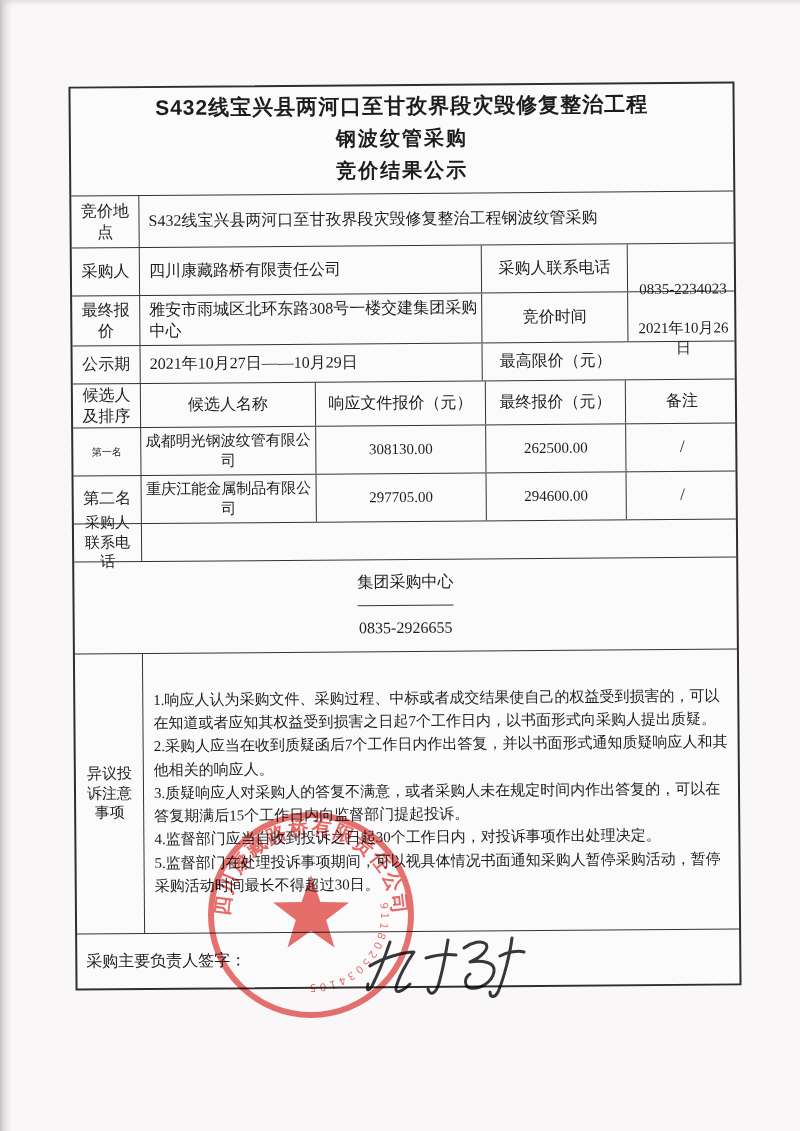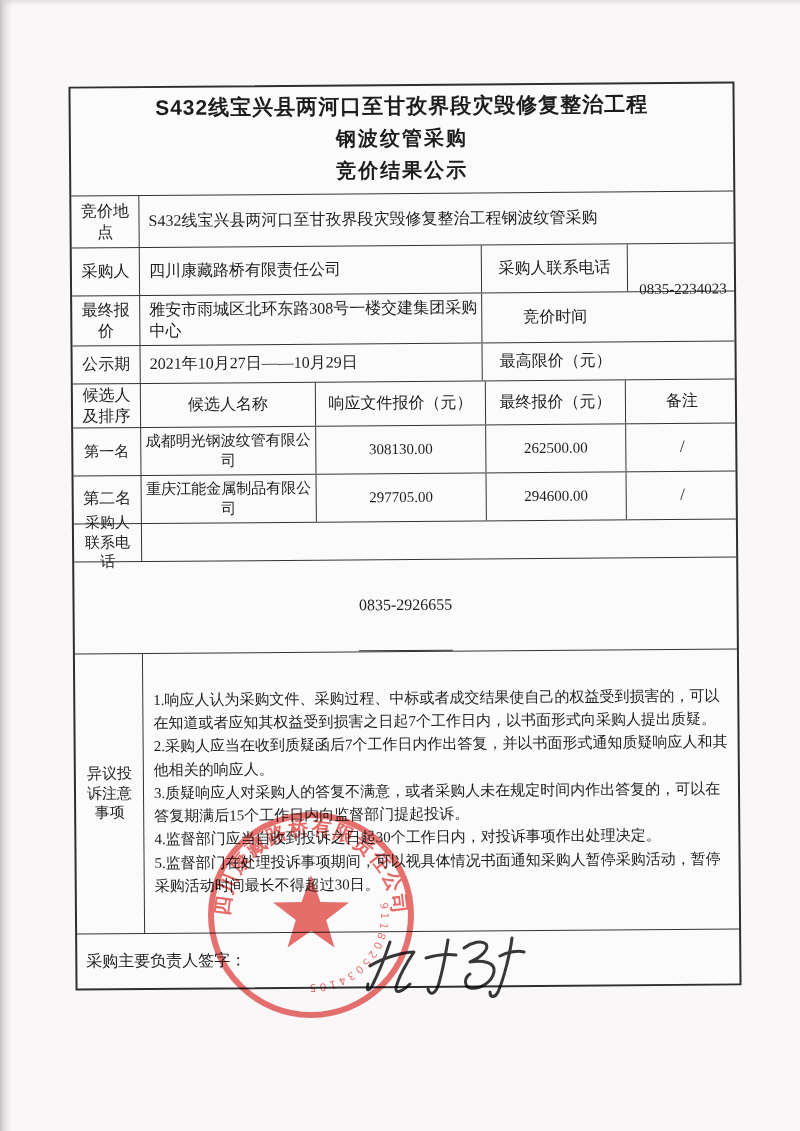--- a/index.html
+++ b/index.html
@@ -108,38 +108,39 @@
     <div class="cell label-col">采购人</div>
     <div class="cell w-val">四川康藏路桥有限责任公司</div>
     <div class="cell w-sublabel">采购人联系电话</div>
     <div class="cell w-subval">0835-2234023</div>
   </div>
 
   <div class="row h-location">
     <div class="cell label-col">最终报价</div>
     <div class="cell w-val">雅安市雨城区北环东路308号一楼交建集团采购中心</div>
     <div class="cell w-sublabel">竞价时间</div>
+    <div class="cell w-subval">2021年10月26日</div>
   </div>
 
   <div class="row h-publicity">
     <div class="cell label-col">公示期</div>
     <div class="cell w-val">2021年10月27日——10月29日</div>
     <div class="cell w-sublabel">最高限价（元）</div>
   </div>
 
   <div class="row h-candhead">
     <div class="cell label-col">候选人及排序</div>
     <div class="cell c-name">候选人名称</div>
     <div class="cell c-bid1" style="font-size:16px;">响应文件报价（元）</div>
     <div class="cell c-bid2" style="font-size:16px;">最终报价（元）</div>
     <div class="cell c-remark">备注</div>
   </div>
 
   <div class="row h-cand">
-    <div class="cell label-col" style="font-size:15px;">第一名</div>
+    <div class="cell label-col" style="font-size:10px;">第一名</div>
     <div class="cell c-name" style="font-size:15px;">成都明光钢波纹管有限公司</div>
     <div class="cell c-bid1">308130.00</div>
     <div class="cell c-bid2">262500.00</div>
     <div class="cell c-remark remark-slash">/</div>
   </div>
 
   <div class="row h-cand">
     <div class="cell label-col" style="font-size:16px;font-family:Liberation Mono, monospace;">第二名</div>
     <div class="cell c-name" style="font-size:15px;">重庆江能金属制品有限公司</div>
     <div class="cell c-bid1">297705.00</div>
@@ -147,20 +148,21 @@
     <div class="cell c-remark remark-slash">/</div>
   </div>
 
   <div class="row h-other">
     <div class="cell label-col" style="font-size:15px;">采购人联系电话</div>
     <div class="cell empty-cell"></div>
   </div>
 
   <div class="row h-supervision">
     <div class="cell sup-stack">
+      <div class="sup-sub">集团采购中心</div>
       <div class="sup-sub">0835-2926655</div>
     </div>
   </div>
 
   <div class="row h-objection">
     <div class="cell label-col" style="font-size:15px;">异议投诉注意事项</div>
     <div class="cell objection-cell">
       <div class="objection-text">
         <p>1.响应人认为采购文件、采购过程、中标或者成交结果使自己的权益受到损害的，可以在知道或者应知其权益受到损害之日起7个工作日内，以书面形式向采购人提出质疑。</p>
         <p>2.采购人应当在收到质疑函后7个工作日内作出答复，并以书面形式通知质疑响应人和其他相关的响应人。</p>

